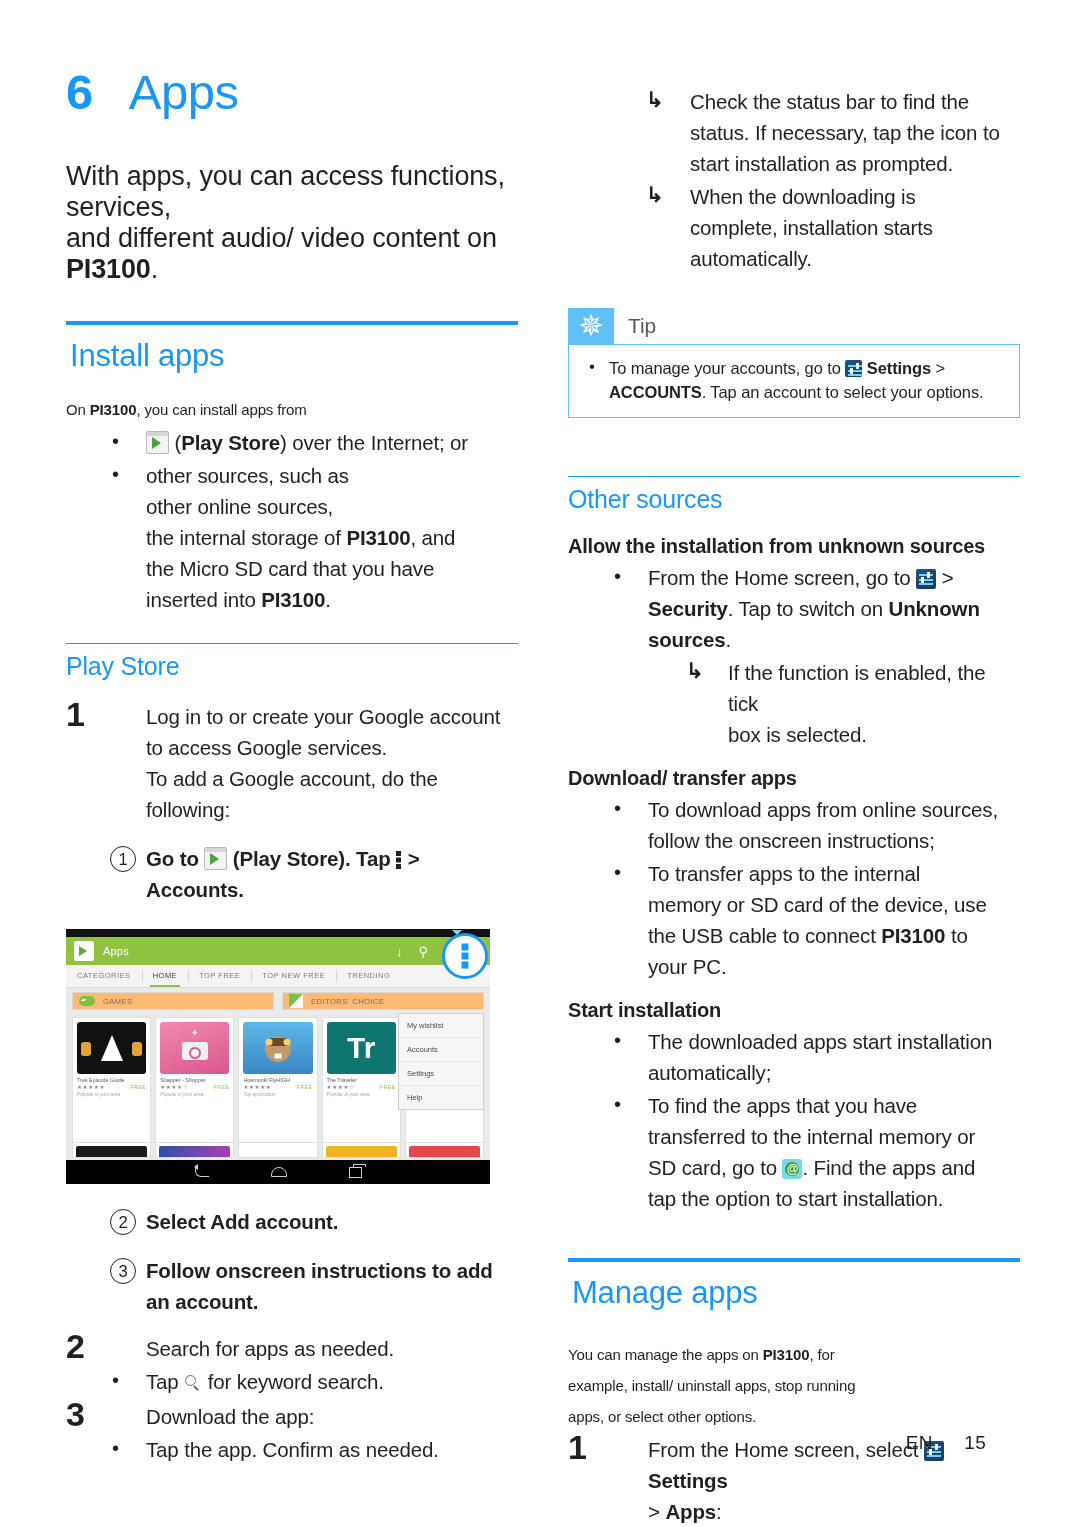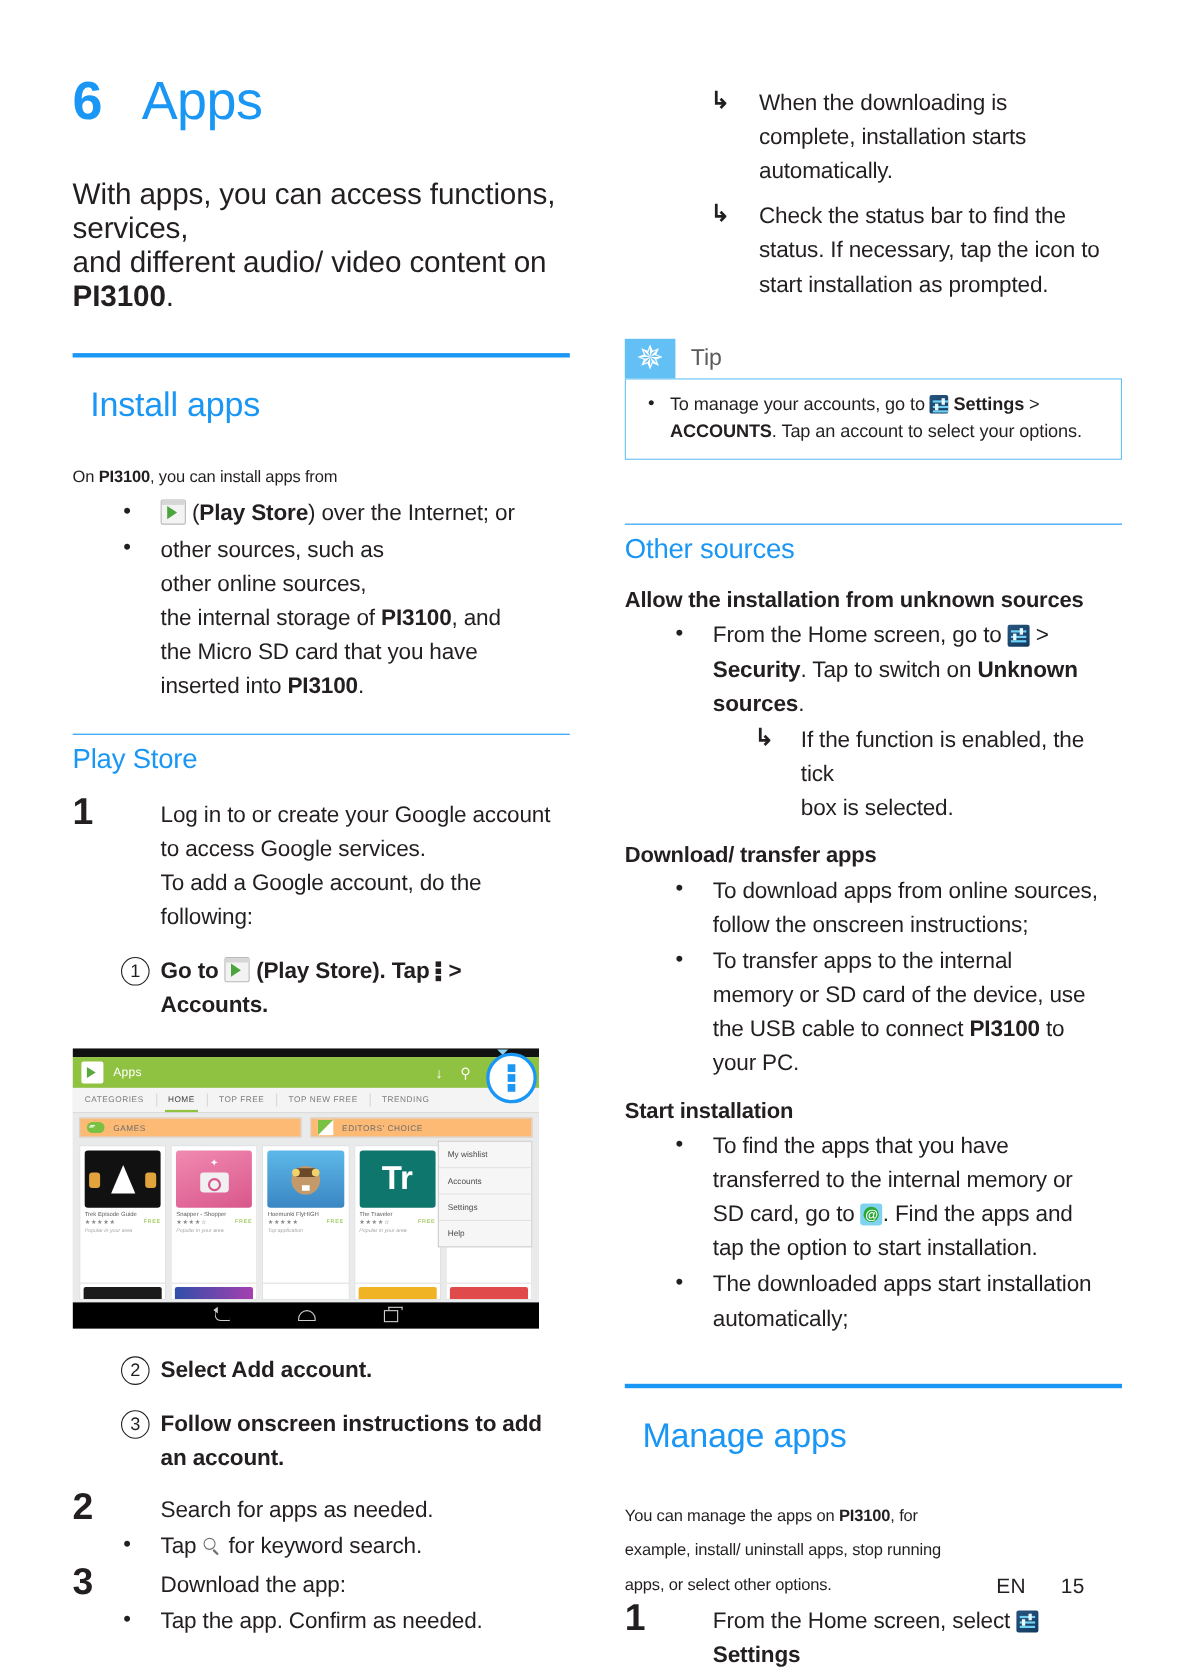--- a/index.html
+++ b/index.html
@@ -45,21 +45,21 @@
     font-size: 27px;
     line-height: 31px;
     letter-spacing: -0.15px;
   }
 
   .h1-rule {
     border-top: 4px solid #1a97f5;
     margin-top: 36px;
   }
   h1.sec {
-    margin: 16px;
+    margin: 4px;
     padding-top: 9px;
     color: #1a97f5;
     font-size: 31px;
     font-weight: 400;
     letter-spacing: -0.2px;
   }
   .h2-rule {
     border-top: 1.5px solid #1a97f5;
     margin-top: 28px;
   }
@@ -875,29 +875,29 @@
       </li>
     </ol>
     <ul class="bullets">
       <li class="bullet">Tap the app. Confirm as needed.</li>
     </ul>
   </div>
 
   <div class="col col-right">
 
     <ul class="arrows" style="padding-top:76px;">
+      <li class="arrow top" style="margin-top:10px;">
+        <span>Check the status bar to find the</span><br>
+        <span>status. If necessary, tap the icon to</span><br>
+        <span>start installation as prompted.</span>
+      </li>
       <li class="arrow top">
         <span>When the downloading is</span><br>
         <span>complete, installation starts</span><br>
         <span>automatically.</span>
-      </li>
-      <li class="arrow top" style="margin-top:10px;">
-        <span>Check the status bar to find the</span><br>
-        <span>status. If necessary, tap the icon to</span><br>
-        <span>start installation as prompted.</span>
       </li>
     </ul>
 
     <div class="tipbox">
       <div class="tip-tab">
         <div class="tip-tab-icon">
           <span class="star">✵</span>
         </div>
         <div class="tip-tab-label">Tip</div>
       </div>
@@ -942,28 +942,28 @@
         <span>memory or SD card of the device, use</span><br>
         <span>the USB cable to connect </span><b>PI3100</b><span> to</span><br>
         <span>your PC.</span>
       </li>
     </ul>
 
     <h3 class="subsub">Start installation</h3>
 
     <ul class="bullets">
       <li class="bullet">
+        <span>The downloaded apps start installation</span><br>
+        <span>automatically;</span>
+      </li>
+      <li class="bullet">
         <span>To find the apps that you have</span><br>
         <span>transferred to the internal memory or</span><br>
         <span>SD card, go to </span><span class="ico ico-esfile"></span><span>. Find the apps and</span><br>
         <span>tap the option to start installation.</span>
-      </li>
-      <li class="bullet">
-        <span>The downloaded apps start installation</span><br>
-        <span>automatically;</span>
       </li>
     </ul>
 
     <div class="h1-rule" style="margin-top:44px;"></div>
     <h1 class="sec">Manage apps</h1>
 
     <p class="body" style="padding-top:24px;">
       <span>You can manage the apps on </span><b>PI3100</b><span>, for</span><br>
       <span>example, install/ uninstall apps, stop running</span><br>
       <span>apps, or select other options.</span>

